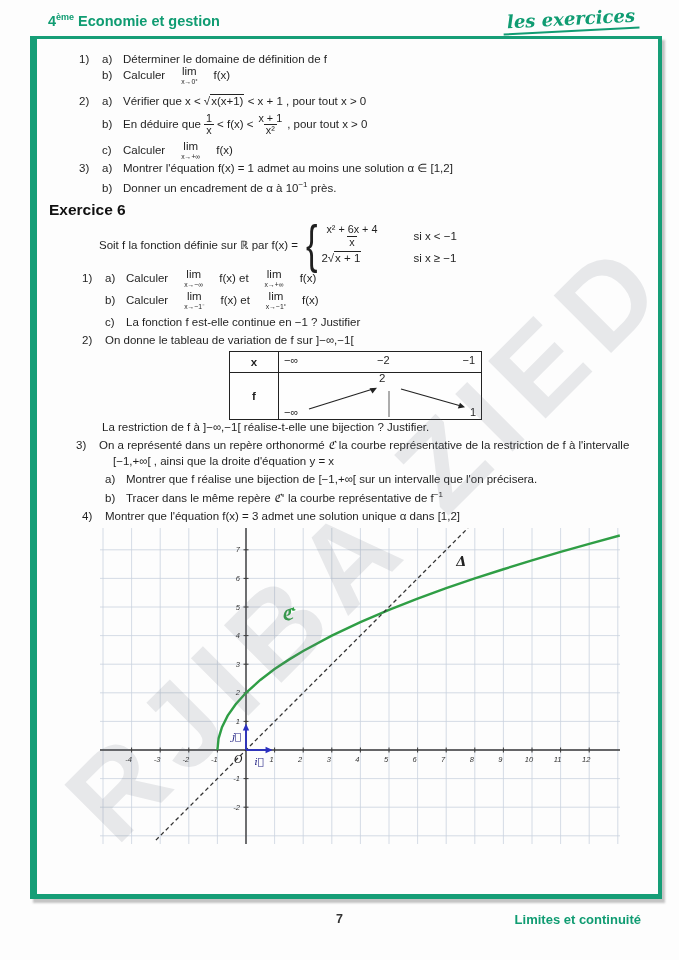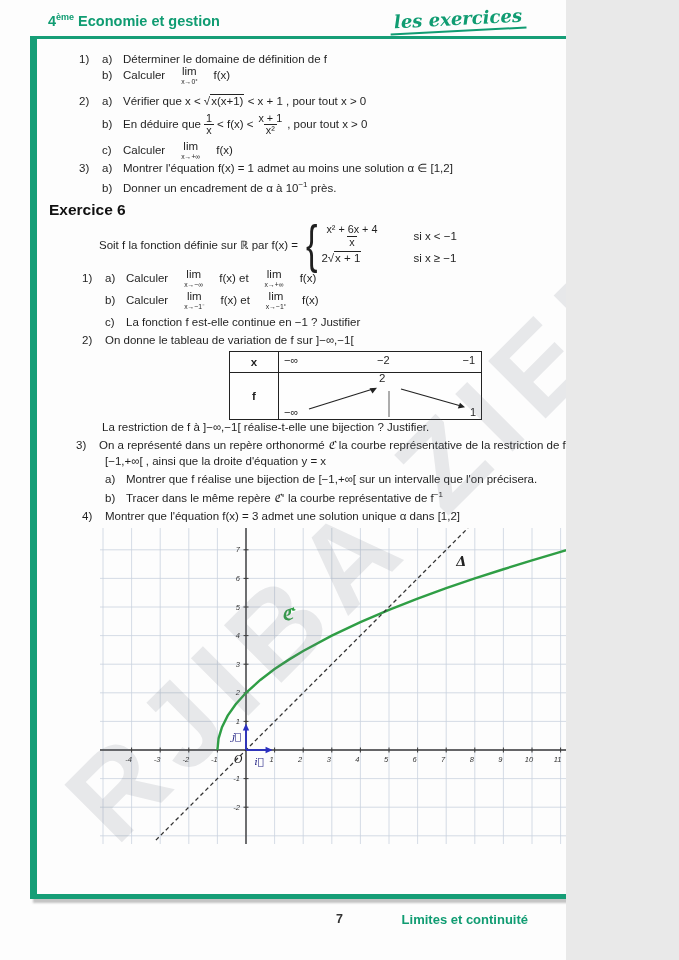--- a/index.html
+++ b/index.html
@@ -1,19 +1,19 @@
 <!DOCTYPE html>
 <html style="--brand-green: #109c72; --curve-green: #2f9e45; --vector-blue: #2a2fc0; --grid: #c9d2de;"><head>
 <meta charset="utf-8">
 <style>
   :root{
     --brand:#109c72; --curve:#2f9e45; --grid:#c9d2de; --ink:#1f1f1f;
   }
   html,body{margin:0;padding:0;background:#e9e9e9;}
-  .page{position:relative;width:566px;height:960px;background:#fdfdfd;overflow:hidden;
+  .page{position:relative;width:679px;height:960px;background:#fdfdfd;overflow:hidden;
         font-family:"Liberation Sans",sans-serif;color:var(--ink);}
   
   .hdr-title{position:absolute;left:48px;top:12px;font-size:14.5px;font-weight:bold;color:var(--brand);}
   .hdr-title sup{font-size:9px;}
   .logo{position:absolute;right:40px;top:8px;font-family:"DejaVu Serif",serif;font-style:italic;
         font-weight:bold;font-size:18px;color:var(--brand);border-bottom:2px solid var(--brand);
         transform:rotate(-3deg);padding:0 4px 1px 4px;}
   
   .frame{position:absolute;left:30px;top:36px;width:621px;height:855px;background:transparent;
          border-top:3px solid #169e77;border-left:7px solid #169e77;border-right:4px solid #169e77;
@@ -167,21 +167,21 @@
           <span class="fminf">−∞</span>
           <span class="fmax">2</span>
           <span class="fone">1</span>
         </div>
       </div>
     </div>
 
     <div class="line" style="left:65px;top:381px"><span>La restriction de f à  ]−∞,−1[  réalise-t-elle une bijection ?  Justifier.</span></div>
 
     <div class="line" style="left:39px;top:399px"><span class="num">3)</span><span>On a représenté dans un repère orthonormé </span><span style="font-family:'DejaVu Serif',serif;font-style:italic">ℭ</span><span> la courbe représentative de la restriction de f à l'intervalle</span></div>
-    <div class="line" style="left:68px;top:415px"><span>[−1,+∞[ ,  ainsi que la droite d'équation  y = x</span></div>
+    <div class="line" style="left:76px;top:415px"><span>[−1,+∞[ ,  ainsi que la droite d'équation  y = x</span></div>
 
     <div class="line" style="left:68px;top:433px"><span class="lab">a)</span><span>Montrer que f réalise une bijection de  [−1,+∞[  sur un intervalle que l'on précisera.</span></div>
 
     <div class="line" style="left:68px;top:451px"><span class="lab">b)</span><span>Tracer dans le même repère </span><span style="font-family:'DejaVu Serif',serif;font-style:italic">ℭ'</span><span> la courbe représentative de  f</span><sup>−1</sup></div>
 
     <div class="line" style="left:45px;top:470px"><span class="num">4)</span><span>Montrer que l'équation  f(x) = 3  admet une solution unique  α  dans  [1,2]</span></div>
 
     <div class="graph"><svg width="520" height="316">
           <line x1="3" y1="0" x2="3" y2="316" stroke="#c9d2de" stroke-width="0.8"></line>
           <line x1="31.599999999999994" y1="0" x2="31.599999999999994" y2="316" stroke="#c9d2de" stroke-width="0.8"></line>

